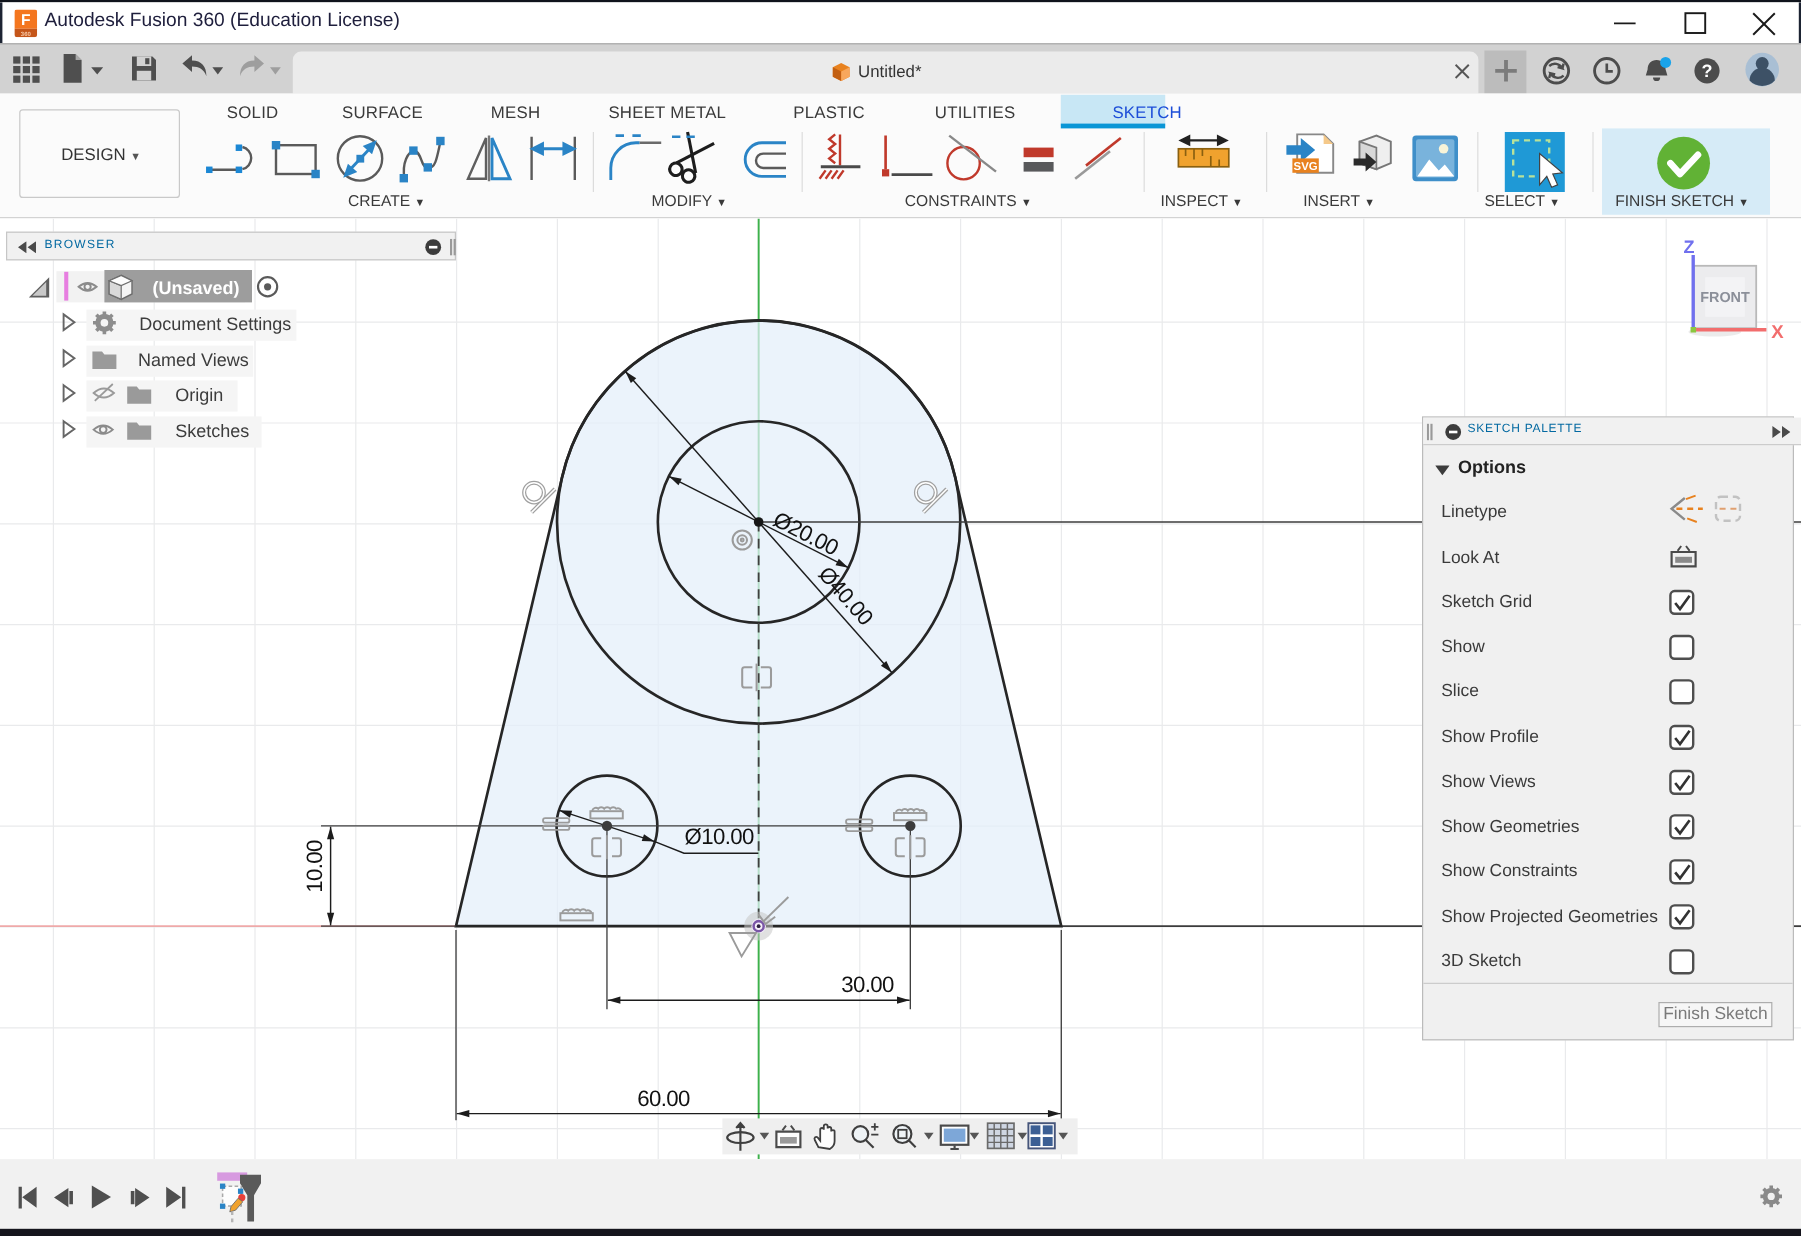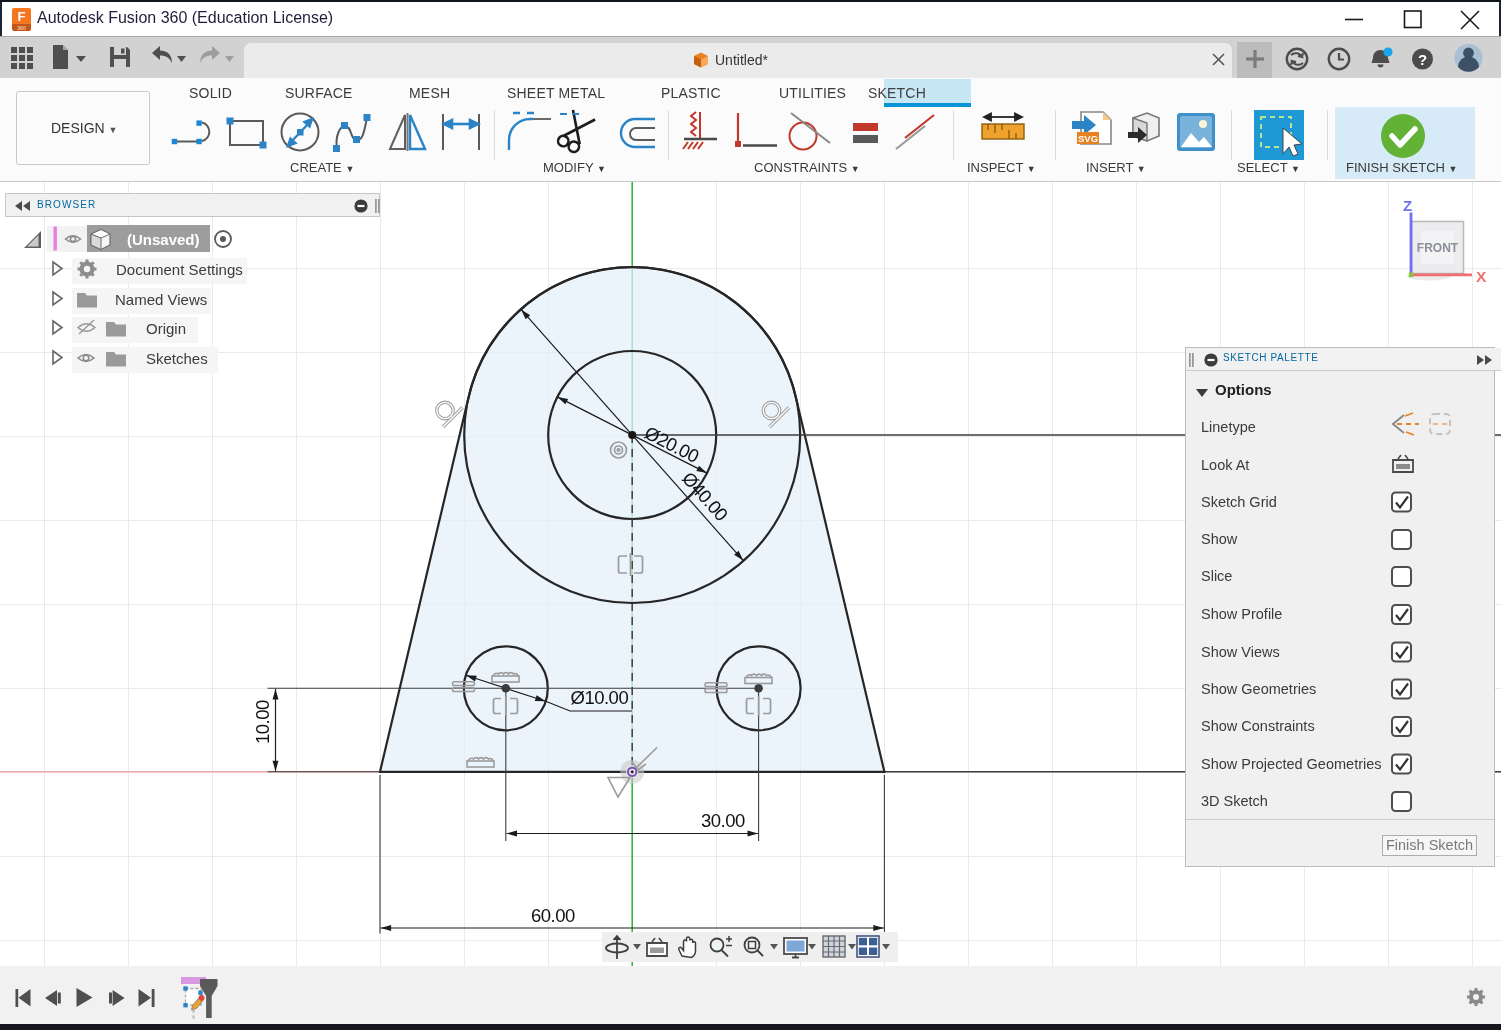--- a/index.html
+++ b/index.html
@@ -132,21 +132,21 @@
   <div id="ribbon" class="abs">
     <div id="sketchtab" class="abs"></div>
     <div id="sketchtab-underline" class="abs"></div>
     <div id="designbtn" class="abs"></div>
     <div class="abs tabtxt" style="left:189px">SOLID</div>
     <div class="abs tabtxt" style="left:285px">SURFACE</div>
     <div class="abs tabtxt" style="left:409px">MESH</div>
     <div class="abs tabtxt" style="left:507px">SHEET METAL</div>
     <div class="abs tabtxt" style="left:661px">PLASTIC</div>
     <div class="abs tabtxt" style="left:779px">UTILITIES</div>
-    <div class="abs tabtxt" style="left:868px;color:#404040">SKETCH</div>
+    <div class="abs tabtxt" style="left:927px;color:#1d4ed8">SKETCH</div>
     <div class="abs" style="left:51px;top:42px;font-size:14px;color:#333">DESIGN <span style="font-size:9px;color:#555">▼</span></div>
     <div class="abs grouplabel" style="left:290px">CREATE <span style="font-size:9px">▼</span></div>
     <div class="abs grouplabel" style="left:543px">MODIFY <span style="font-size:9px">▼</span></div>
     <div class="abs grouplabel" style="left:754px">CONSTRAINTS <span style="font-size:9px">▼</span></div>
     <div class="abs grouplabel" style="left:967px">INSPECT <span style="font-size:9px">▼</span></div>
     <div class="abs grouplabel" style="left:1086px">INSERT <span style="font-size:9px">▼</span></div>
     <div class="abs grouplabel" style="left:1237px">SELECT <span style="font-size:9px">▼</span></div>
     <div id="finishblock" class="abs"></div>
     <div class="abs grouplabel" style="left:1346px">FINISH SKETCH <span style="font-size:9px">▼</span></div>
     <div class="abs gsep" style="left:494px"></div>

